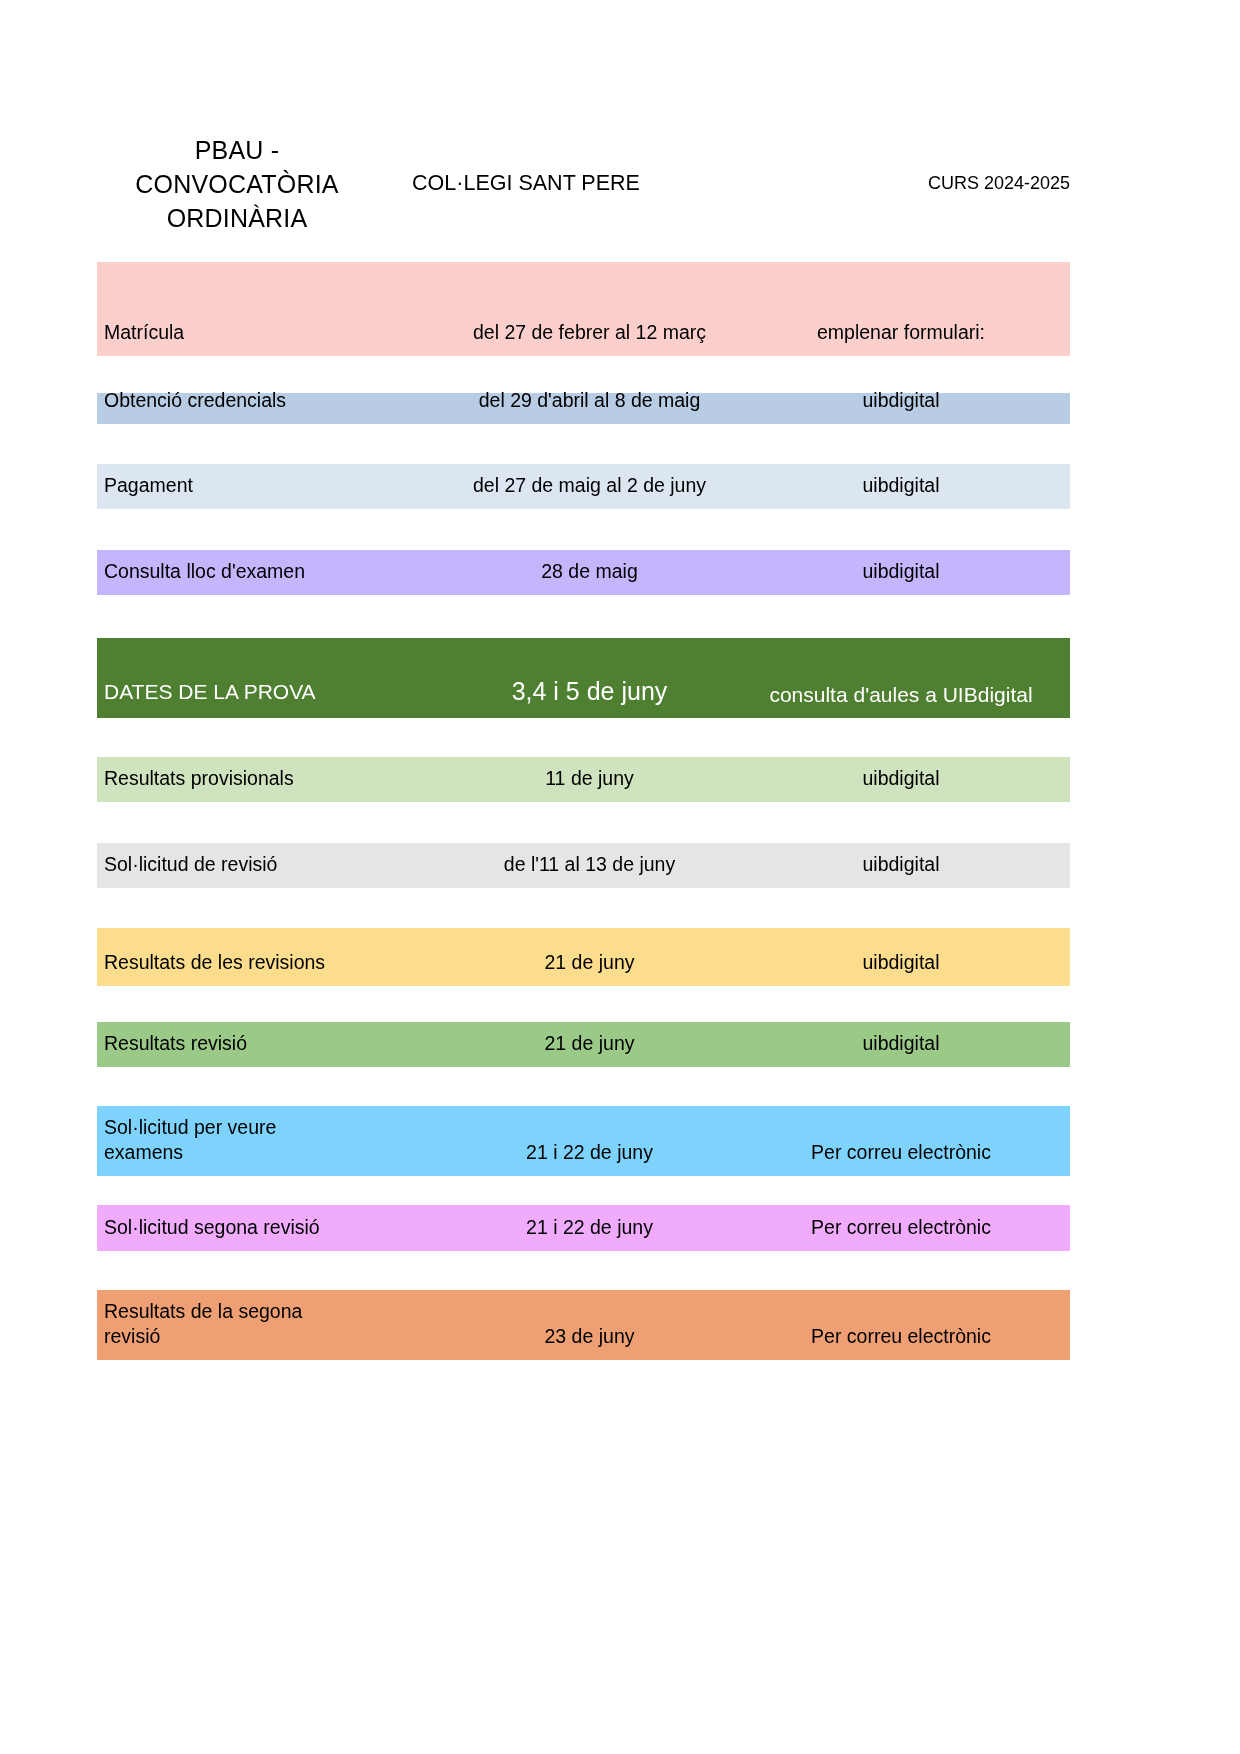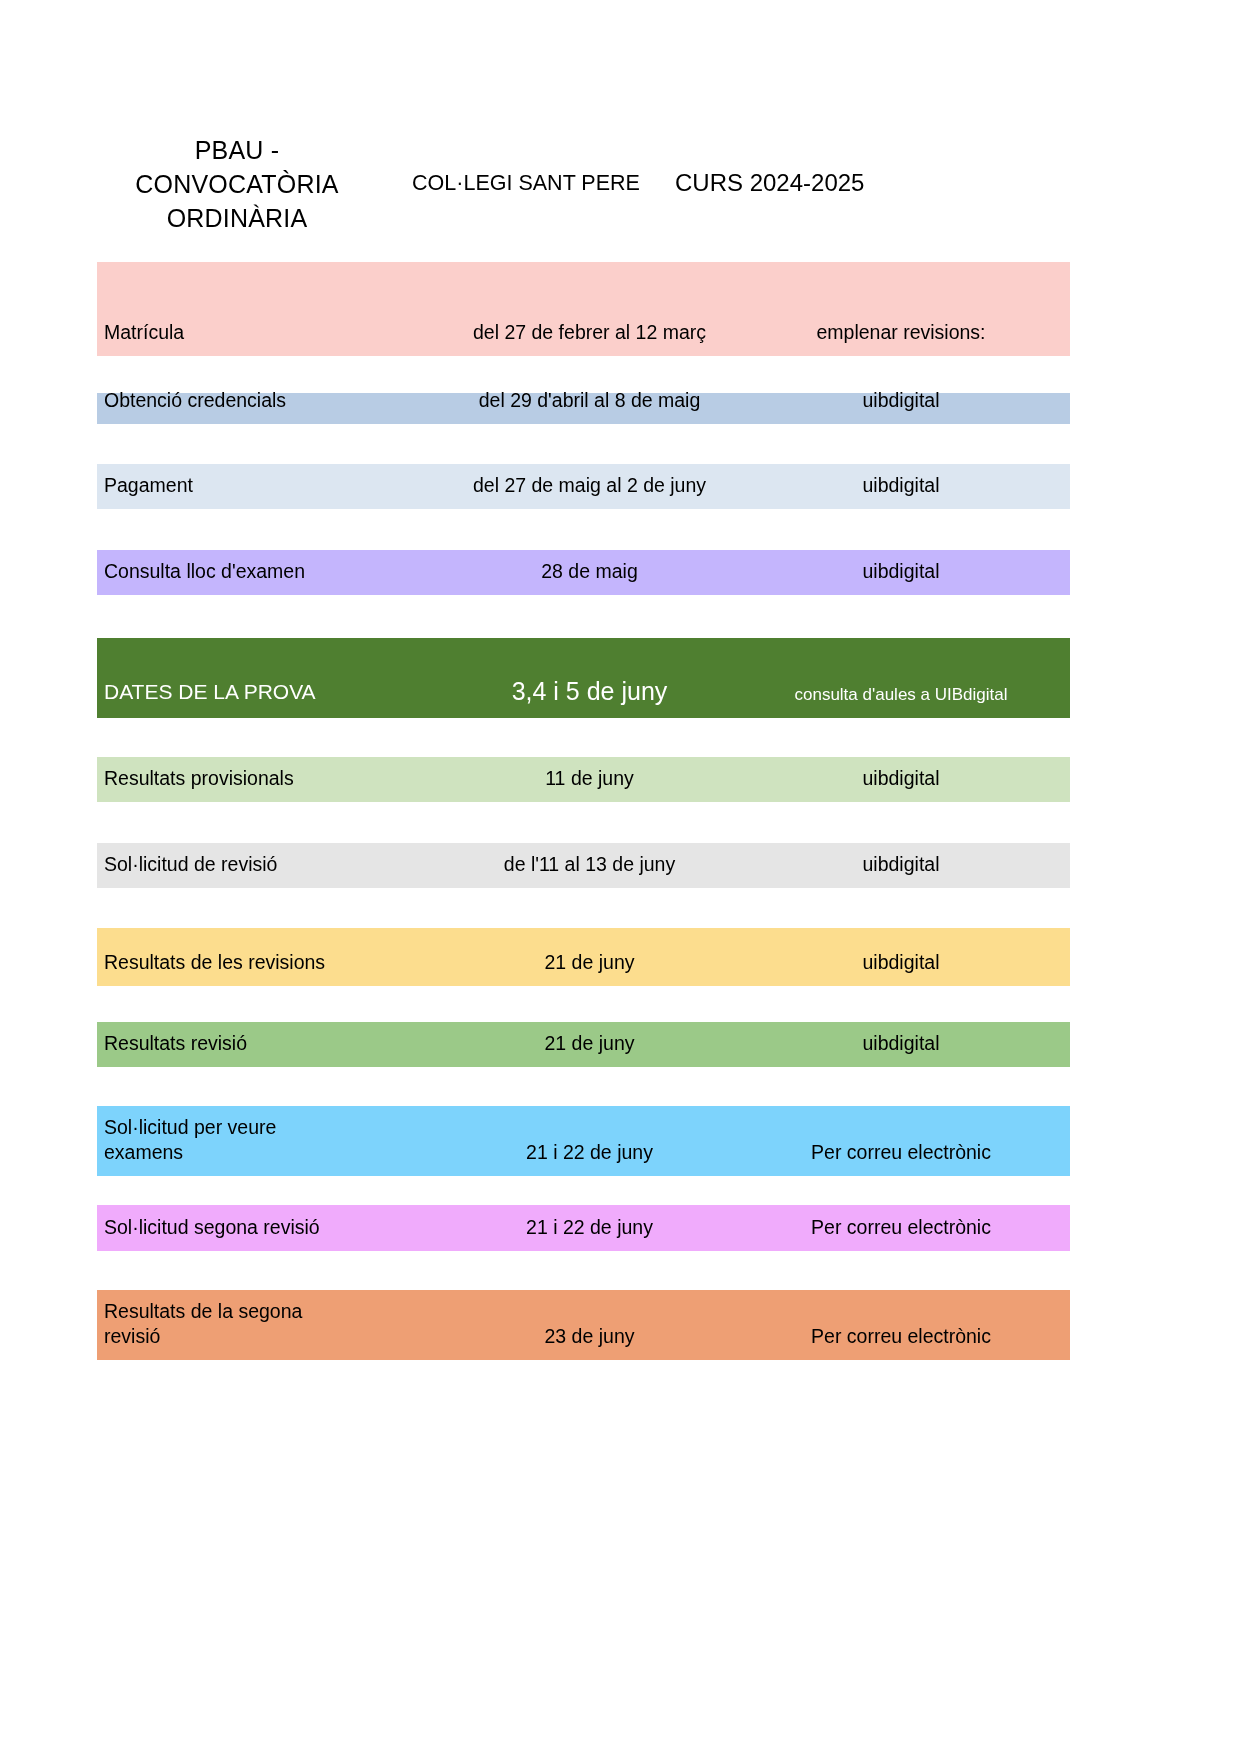--- a/index.html
+++ b/index.html
@@ -43,22 +43,22 @@
   .hdr-col-2 {
     width: 298px;
     padding-top: 37px;
     text-align: center;
     font-size: 21.5px;
     line-height: 26px;
   }
   .hdr-col-3 {
     flex: 1;
     padding-top: 37px;
-    text-align: left;
-    font-size: 24px;
+    text-align: right;
+    font-size: 18px;
     line-height: 26px;
   }
 
   
   .table {
     position: absolute;
     left: 97px;
     top: 262px;
     width: 973px;
   }
@@ -84,40 +84,40 @@
   }
   .c-where {
     width: 338px;
     text-align: center;
   }
   .gap { width: 973px; background: #ffffff; }
 
   
   .row.big .c-label { font-size: 21px; line-height: 31px; }
   .row.big .c-date  { font-size: 25px; line-height: 31px; }
-  .row.big .c-where { font-size: 17px; }
+  .row.big .c-where { font-size: 21px; }
 </style>
 </head>
 <body>
 
 <div class="page">
 
   <div class="header">
     <div class="hdr-col-1">PBAU    -
 CONVOCATÒRIA
 ORDINÀRIA</div>
     <div class="hdr-col-2">COL·LEGI SANT PERE</div>
     <div class="hdr-col-3">CURS 2024-2025</div>
   </div>
 
   <div class="table">
       <div class="row" style="background: rgb(251, 207, 203); color: rgb(0, 0, 0); height: 94px;">
         <div class="cell c-label" style="white-space: pre-line;">Matrícula</div>
         <div class="cell c-date">del 27 de febrer al 12 març</div>
-        <div class="cell c-where">emplenar revisions:</div>
+        <div class="cell c-where">emplenar formulari:</div>
       </div>
       <div class="gap" style="height: 37px;"></div>
       <div class="row" style="background: rgb(184, 204, 228); color: #000000; height: 31px;">
         <div class="cell c-label" style="white-space: pre-line;">Obtenció credencials</div>
         <div class="cell c-date">del 29 d'abril al 8 de maig</div>
         <div class="cell c-where">uibdigital</div>
       </div>
       <div class="gap" style="height: 40px;"></div>
       <div class="row" style="background: rgb(220, 230, 241); color: rgb(0, 0, 0); height: 45px;">
         <div class="cell c-label" style="white-space: pre-line;">Pagament</div>

